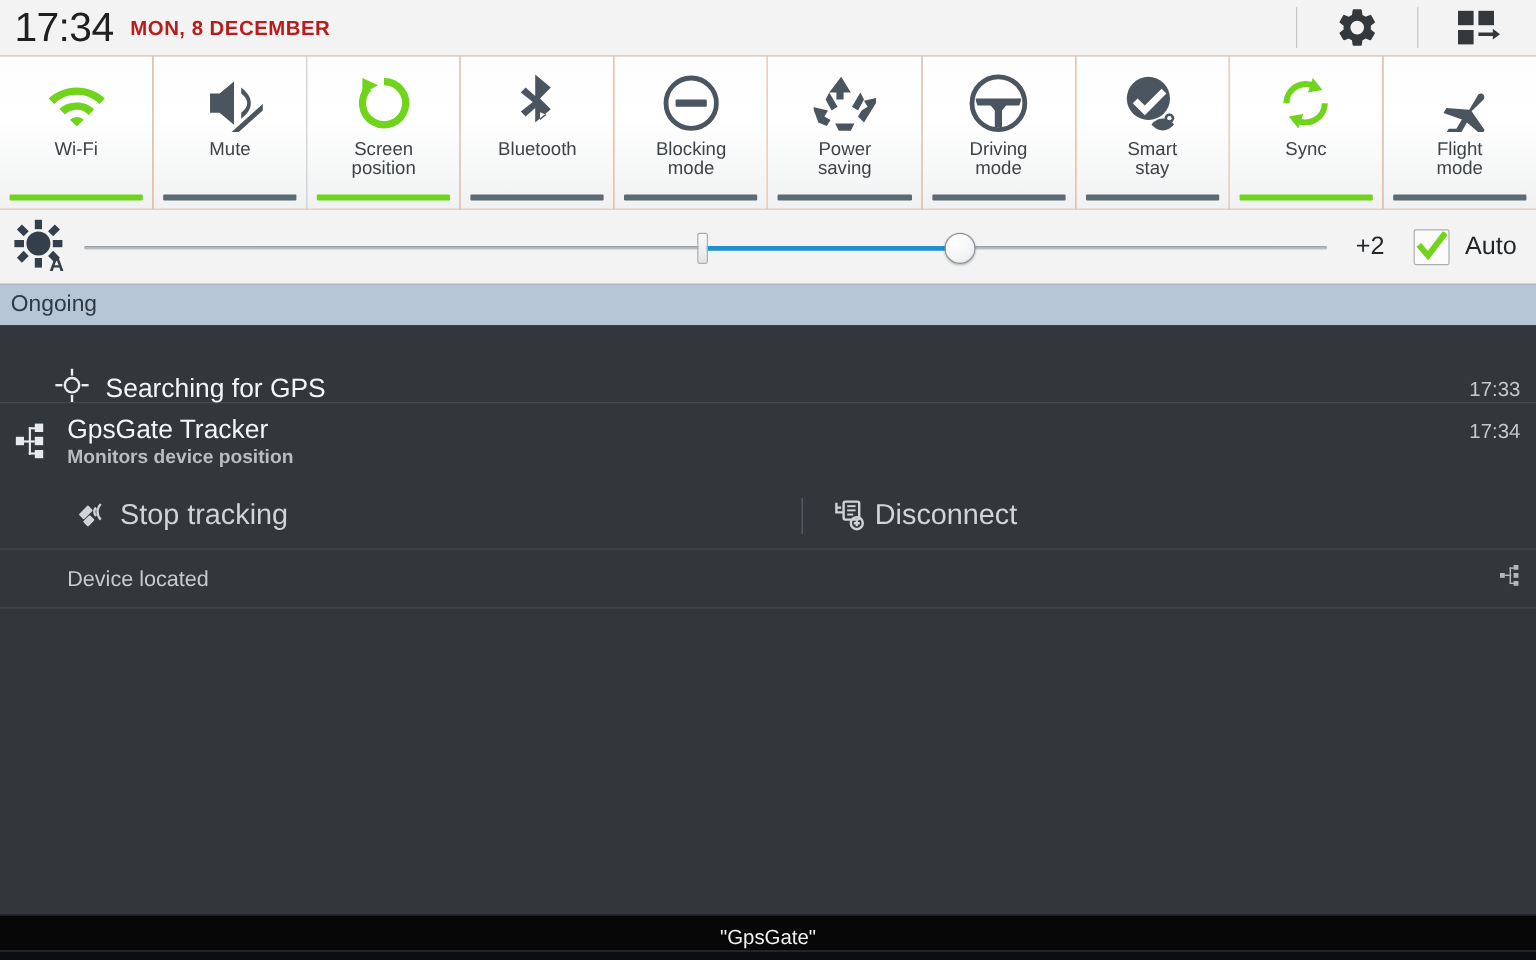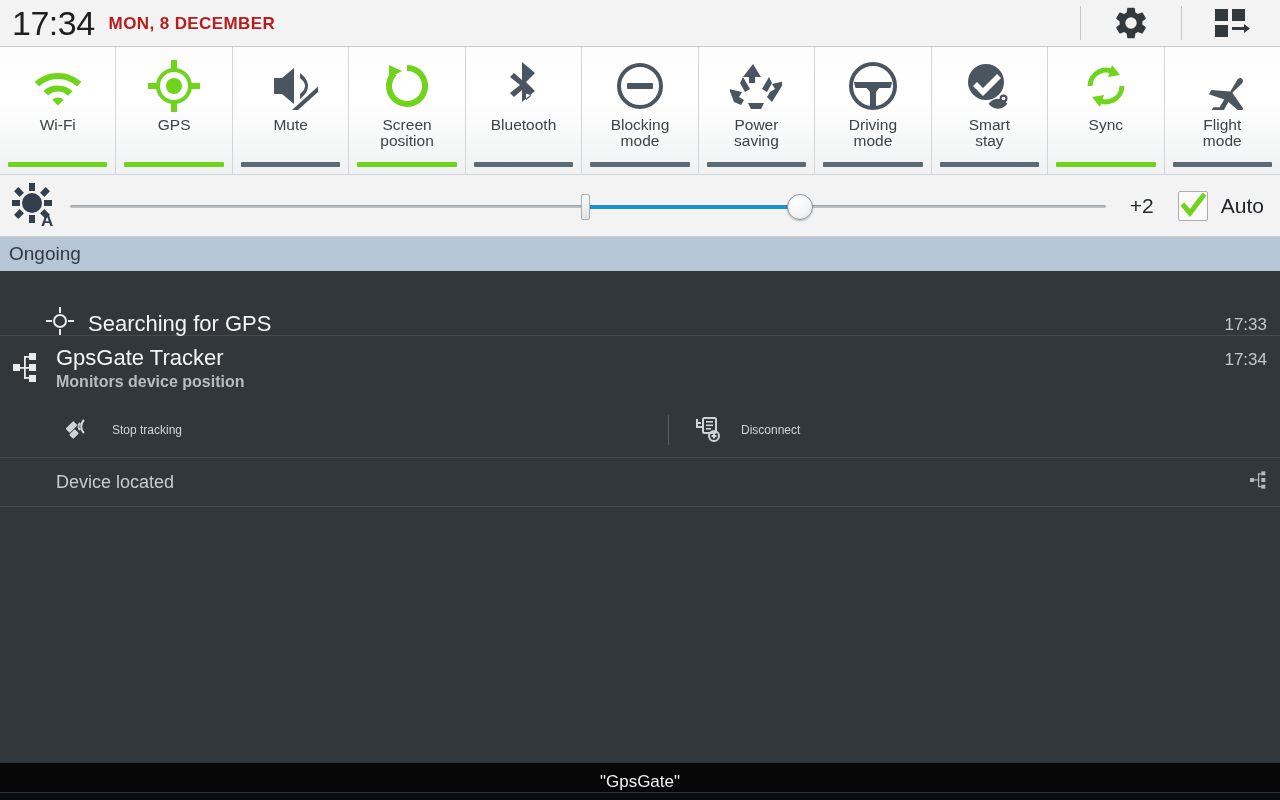--- a/index.html
+++ b/index.html
@@ -117,21 +117,21 @@
   .row1 .n-icon { padding-top: 0; }
   .row2 { height: 67px; padding-top: 10px; }
 
   
   .actions { display: flex; height: 54px; align-items: center; }
   .action {
     display: flex; align-items: center; height: 100%;
     padding-left: 16px; position: relative;
   }
   .action .a-ico { width: 44px; display: flex; justify-content: center; align-items: center; }
-  .action .a-lbl { font-size: 12px; color: #cfd4d7; margin-left: 12px; }
+  .action .a-lbl { font-size: 24px; color: #cfd4d7; margin-left: 0; }
   .action.first { width: 668px; padding-left: 56px; }
   .act-sep { width: 1px; height: 30px; background: #5a6065; }
 
   .status-row { height: 48px; display: flex; align-items: center; position: relative; }
   .status-row .s-text { font-size: 18px; color: #c6cbce; margin-left: 56px; }
   .status-row .s-ico { position: absolute; right: 10px; top: 50%; transform: translateY(-50%); }
 
   
   .toast-bar {
     position: absolute; left: 0; right: 0; bottom: 0;
@@ -180,34 +180,20 @@
         <svg width="56" height="46" viewBox="0 0 56 46">
           <path fill="#6fd41b" d="M28 10c9 0 17.2 3.4 23.4 9l-4.6 4.6C41.7 18.7 35.2 16 28 16s-13.7 2.7-18.8 7.6L4.6 19C10.8 13.4 19 10 28 10z"></path>
           <path fill="#6fd41b" d="M28 22.5c5.6 0 10.7 2.2 14.5 5.7l-4.6 4.6A14 14 0 0 0 28 28.5c-3.8 0-7.2 1.5-9.9 3.9l-4.6-4.6A20.9 20.9 0 0 1 28 22.5z"></path>
           <path fill="#6fd41b" d="M28 34.5c2.2 0 4.2.9 5.7 2.3L28 42.5l-5.7-5.7A8 8 0 0 1 28 34.5z"></path>
         </svg>
       </div>
       <div class="qs-label">Wi-Fi</div>
       <div class="qs-bar on"></div>
     </div>
 
-    <div class="qs-tile">
-      <div class="qs-icon">
-        <svg width="54" height="54" viewBox="0 0 54 54">
-          <circle cx="27" cy="27" r="16" fill="none" stroke="#6fd41b" stroke-width="4"></circle>
-          <circle cx="27" cy="27" r="8" fill="#6fd41b"></circle>
-          <rect x="24" y="1" width="6" height="12" fill="#6fd41b"></rect>
-          <rect x="24" y="41" width="6" height="12" fill="#6fd41b"></rect>
-          <rect x="1" y="24" width="12" height="6" fill="#6fd41b"></rect>
-          <rect x="41" y="24" width="12" height="6" fill="#6fd41b"></rect>
-        </svg>
-      </div>
-      <div class="qs-label">GPS</div>
-      <div class="qs-bar on"></div>
-    </div>
 
     <div class="qs-tile">
       <div class="qs-icon">
         <svg width="54" height="48" viewBox="0 0 54 48">
           <path fill="#4a5560" d="M30 6v36l-12-10h-8V16h8z"></path>
           <path fill="#4a5560" d="M36 11c5 4 8 8 8 13s-3 9-8 13v-5c3-2.6 5-5 5-8s-2-5.4-5-8z"></path>
           <rect x="4" y="42.5" width="52" height="4" fill="#4a5560" transform="rotate(-42 27 24)"></rect>
         </svg>
       </div>
       <div class="qs-label">Mute</div>

